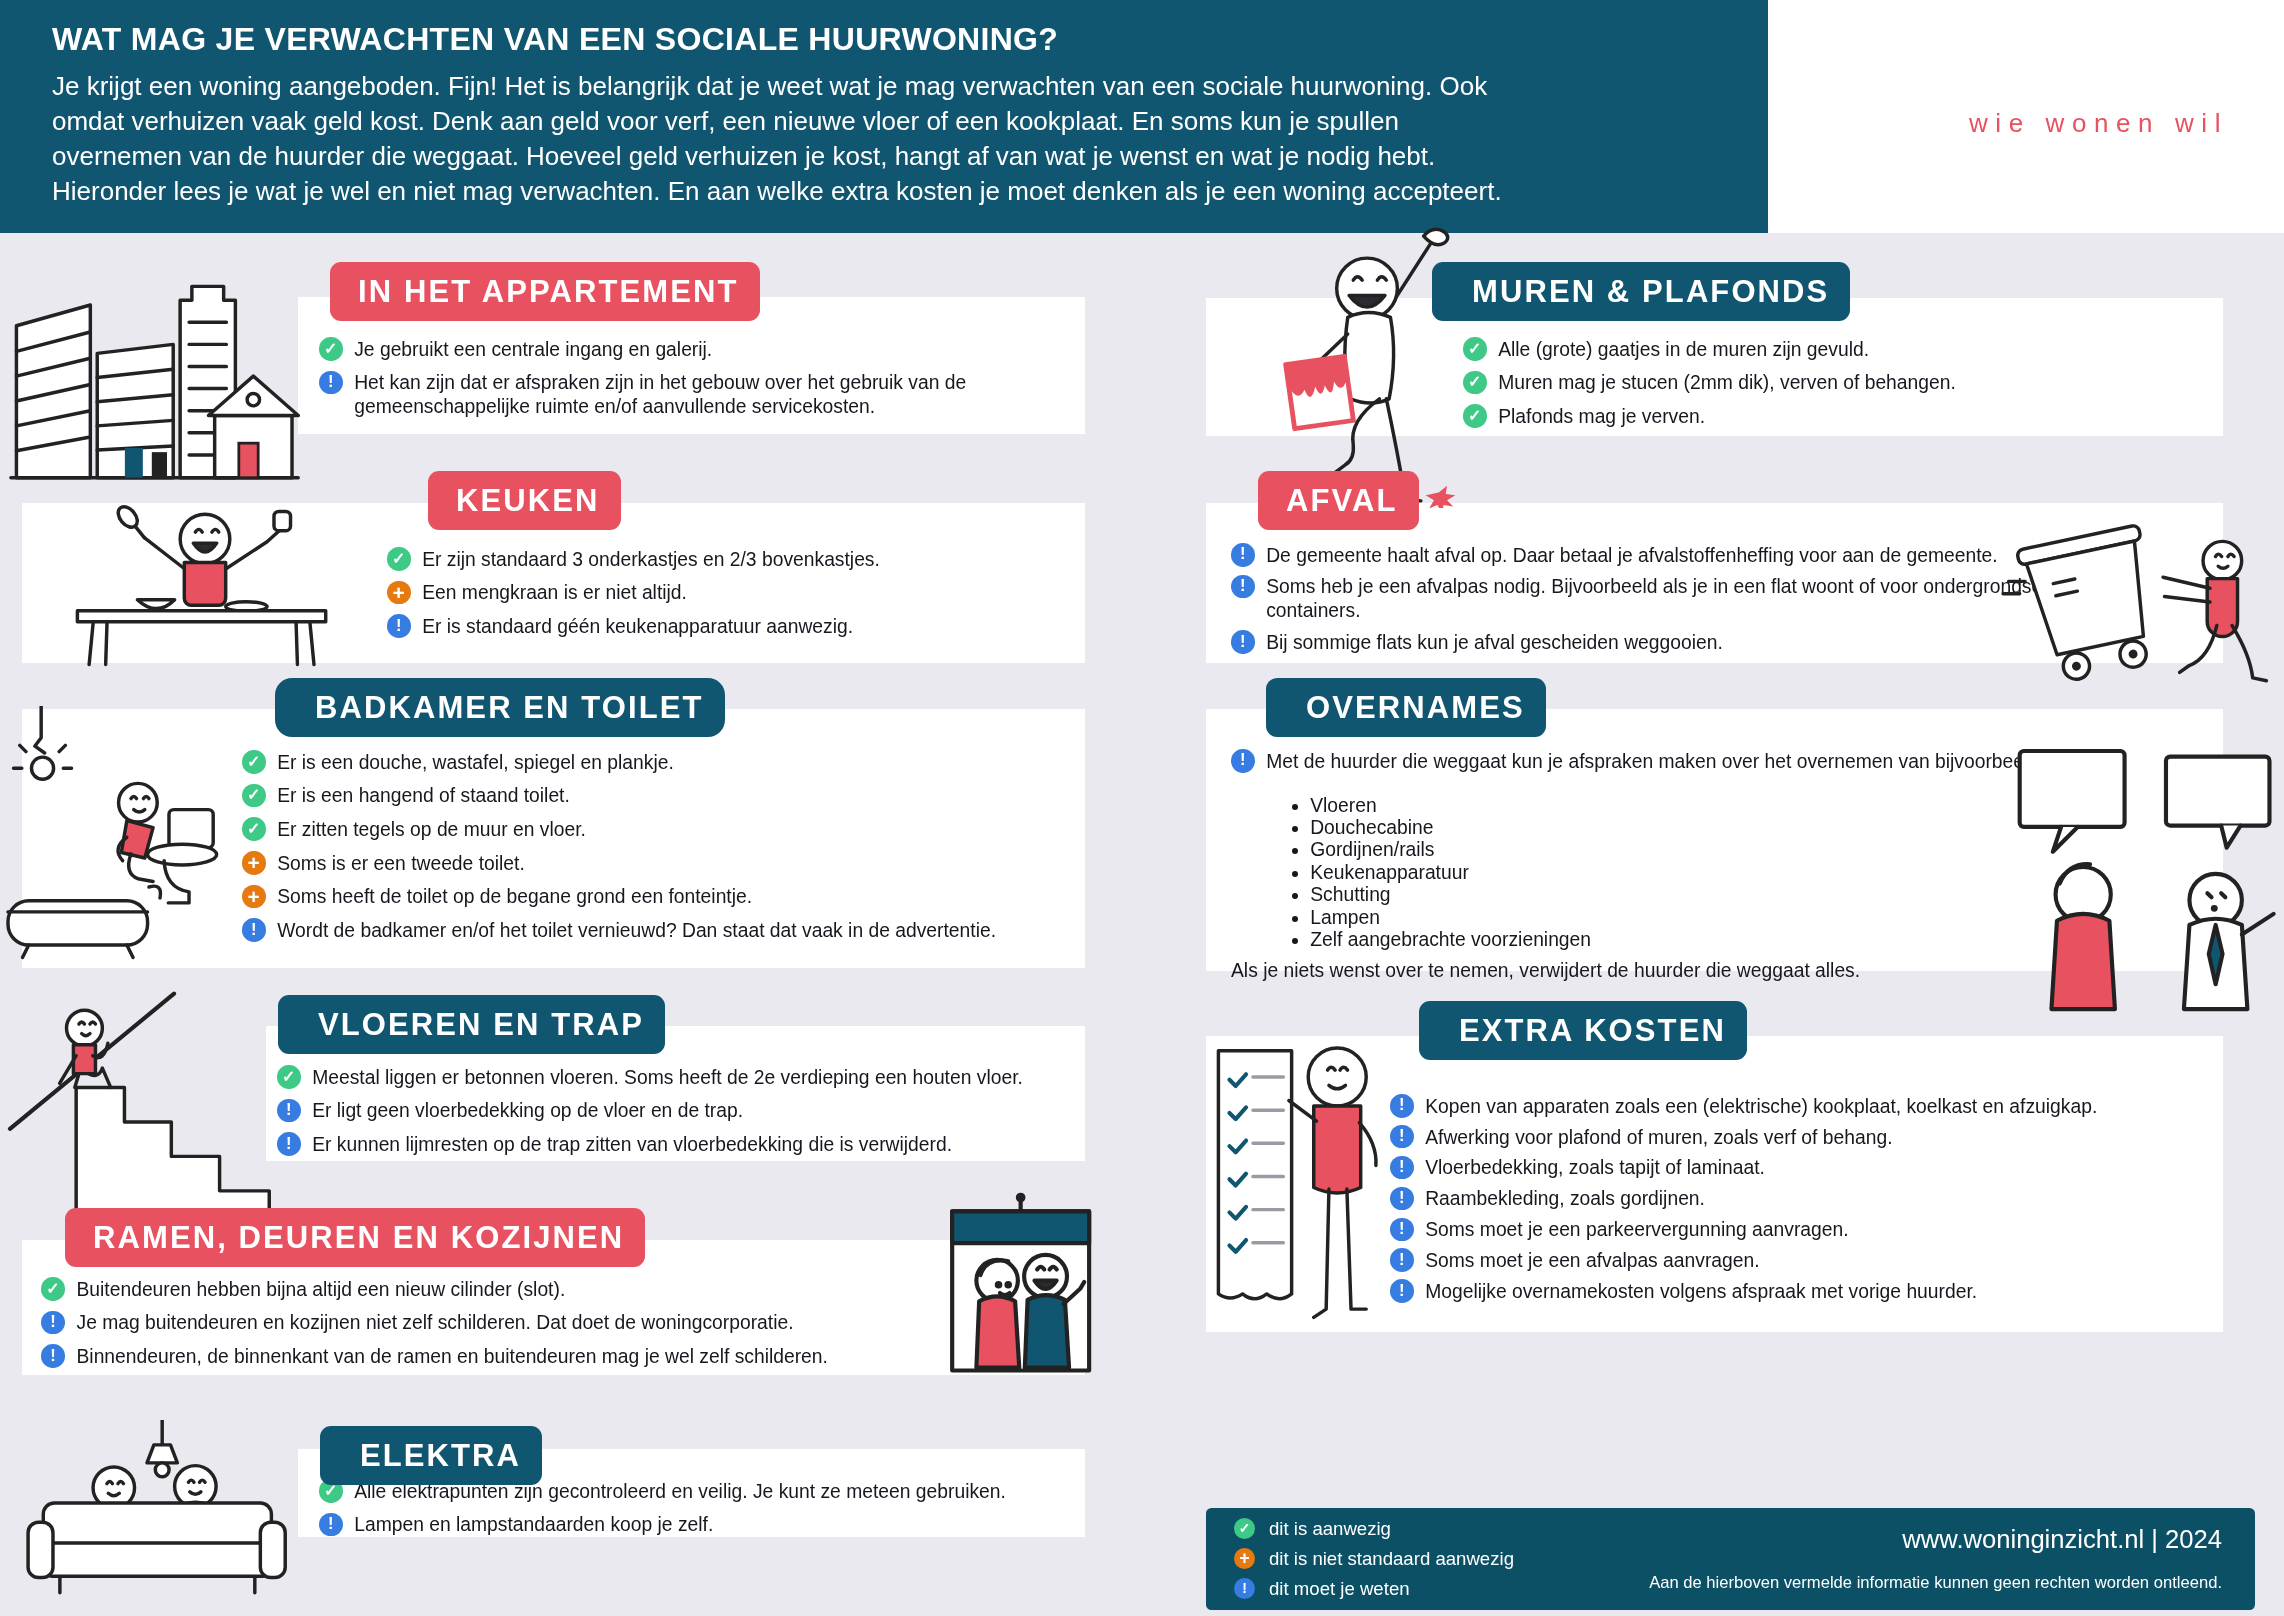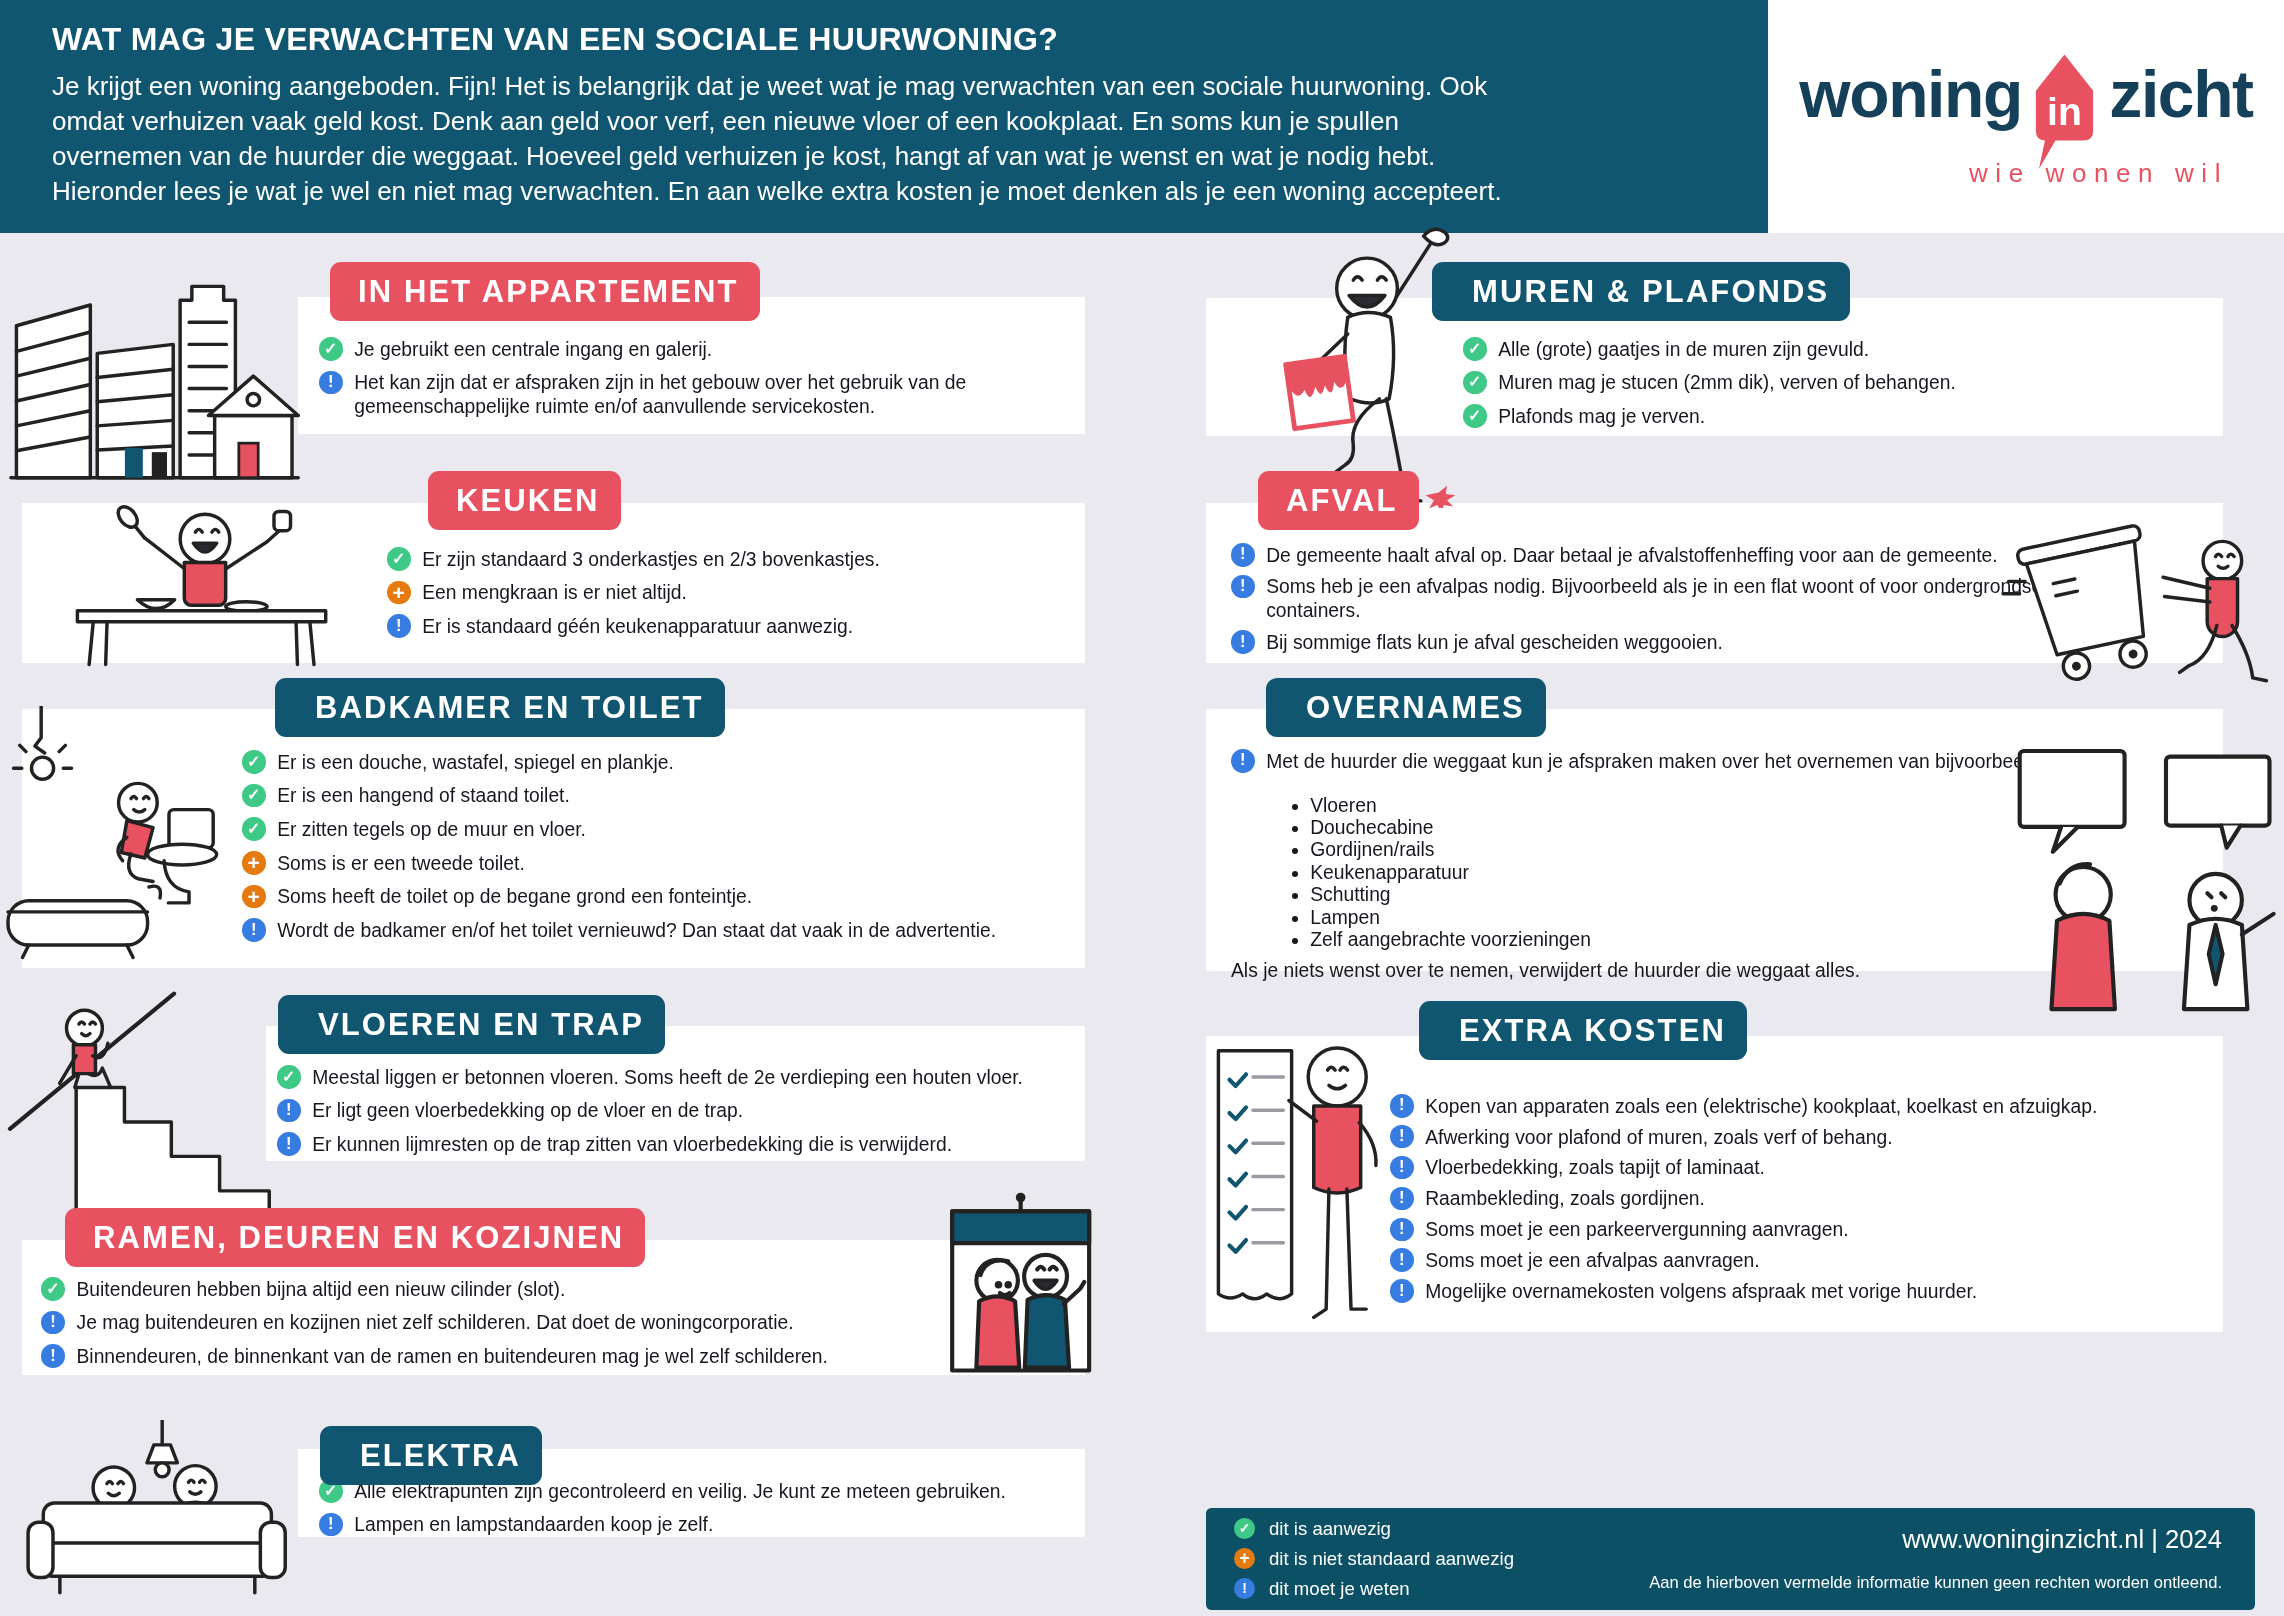--- a/index.html
+++ b/index.html
@@ -35,21 +35,21 @@
   .itxt{font-size:19.3px;line-height:24px;padding-top:0.7px;}
   ul.bullets{list-style:disc;margin:21px 0 0 44px;padding:0;display:flex;flex-direction:column;gap:1.4px;}
   ul.bullets li{font-size:19.3px;line-height:21px;}
   .note{font-size:19.3px;line-height:24px;margin-top:9px;}
   
   #s0-box{left:298px;top:297px;width:787px;height:137px;padding:40px 14px 0 21px;}
   #s0-badge{left:330px;top:262px;}
   #s1-box{left:22px;top:503px;width:1063px;height:160px;padding:44px 14px 0 365px;}
   #s1-badge{left:428px;top:471px;}
   #s2-box{left:22px;top:709px;width:1063px;height:259px;padding:41px 14px 0 220px;}
-  #s2-badge{left:275px;top:678px;}
+  #s2-badge{left:275px;top:678px;border-radius:17px;}
   #s2-box .itxt{max-width:746px;}
   #s3-box{left:266px;top:1026px;width:819px;height:135px;padding:39px 9.7px 0 11px;}
   #s3-badge{left:278px;top:995px;text-align:center;}
   #s4-box{left:22px;top:1240px;width:1063px;height:135px;padding:37px 14px 0 19.3px;}
   #s4-badge{left:65px;top:1208px;}
   #s5-box{left:298px;top:1449px;width:787px;height:88px;padding:30px 14px 0 21px;}
   #s5-badge{left:320px;top:1426px;}
   #s6-box{left:1206px;top:298px;width:1017px;height:138px;padding:39px 14px 0 257px;}
   #s6-badge{left:1432px;top:262px;}
   #s7-box{left:1206px;top:503px;width:1017px;height:160px;padding:40px 14px 0 25px;}
@@ -81,28 +81,20 @@
 
   <div id="header">
     <h1>WAT MAG JE VERWACHTEN VAN EEN SOCIALE HUURWONING?</h1>
     <div class="intro-line">Je krijgt een woning aangeboden. Fijn! Het is belangrijk dat je weet wat je mag verwachten van een sociale huurwoning. Ook</div>
     <div class="intro-line">omdat verhuizen vaak geld kost. Denk aan geld voor verf, een nieuwe vloer of een kookplaat. En soms kun je spullen</div>
     <div class="intro-line">overnemen van de huurder die weggaat. Hoeveel geld verhuizen je kost, hangt af van wat je wenst en wat je nodig hebt.</div>
     <div class="intro-line">Hieronder lees je wat je wel en niet mag verwachten. En aan welke extra kosten je moet denken als je een woning accepteert.</div>
   </div>
 
   <div id="logo-panel">
-    <div class="logo-row">
-      <span class="logo-word">woning</span>
-      <svg class="logo-house" viewBox="0 0 120 170">
-        <path d="M22,62 L60,14 L98,62 L98,116 Q98,128 86,128 L48,128 L26,166 L34,128 L34,128 Q22,128 22,116 Z" fill="#e8515f"></path>
-        <text x="60" y="108" text-anchor="middle" font-size="52" font-weight="bold" fill="#ffffff" font-family="Liberation Sans, sans-serif">in</text>
-      </svg>
-      <span class="logo-word">zicht</span>
-    </div>
     <div class="logo-tagline">wie wonen wil</div>
   </div>
 
   <div class="box" id="s0-box">
       <ul class="items">
         <li class="item">
           <span class="ico check">✓</span>
           <span class="itxt">Je gebruikt een centrale ingang en galerij.</span>
         </li>
         <li class="item">

